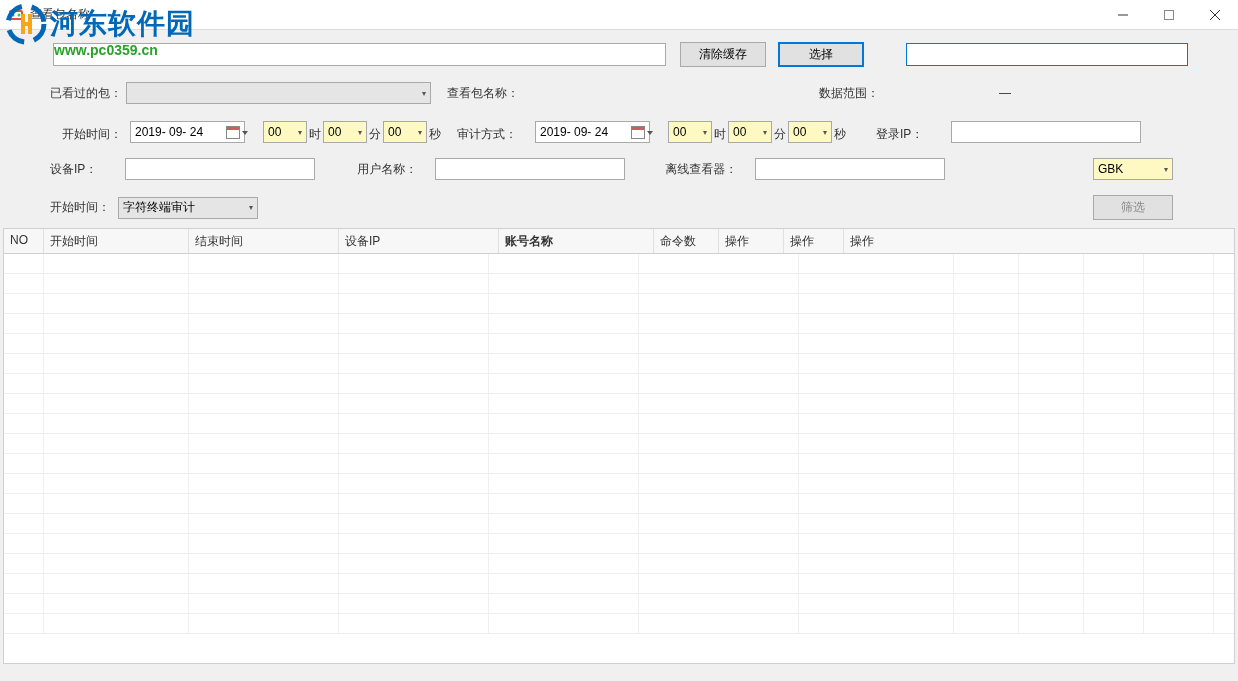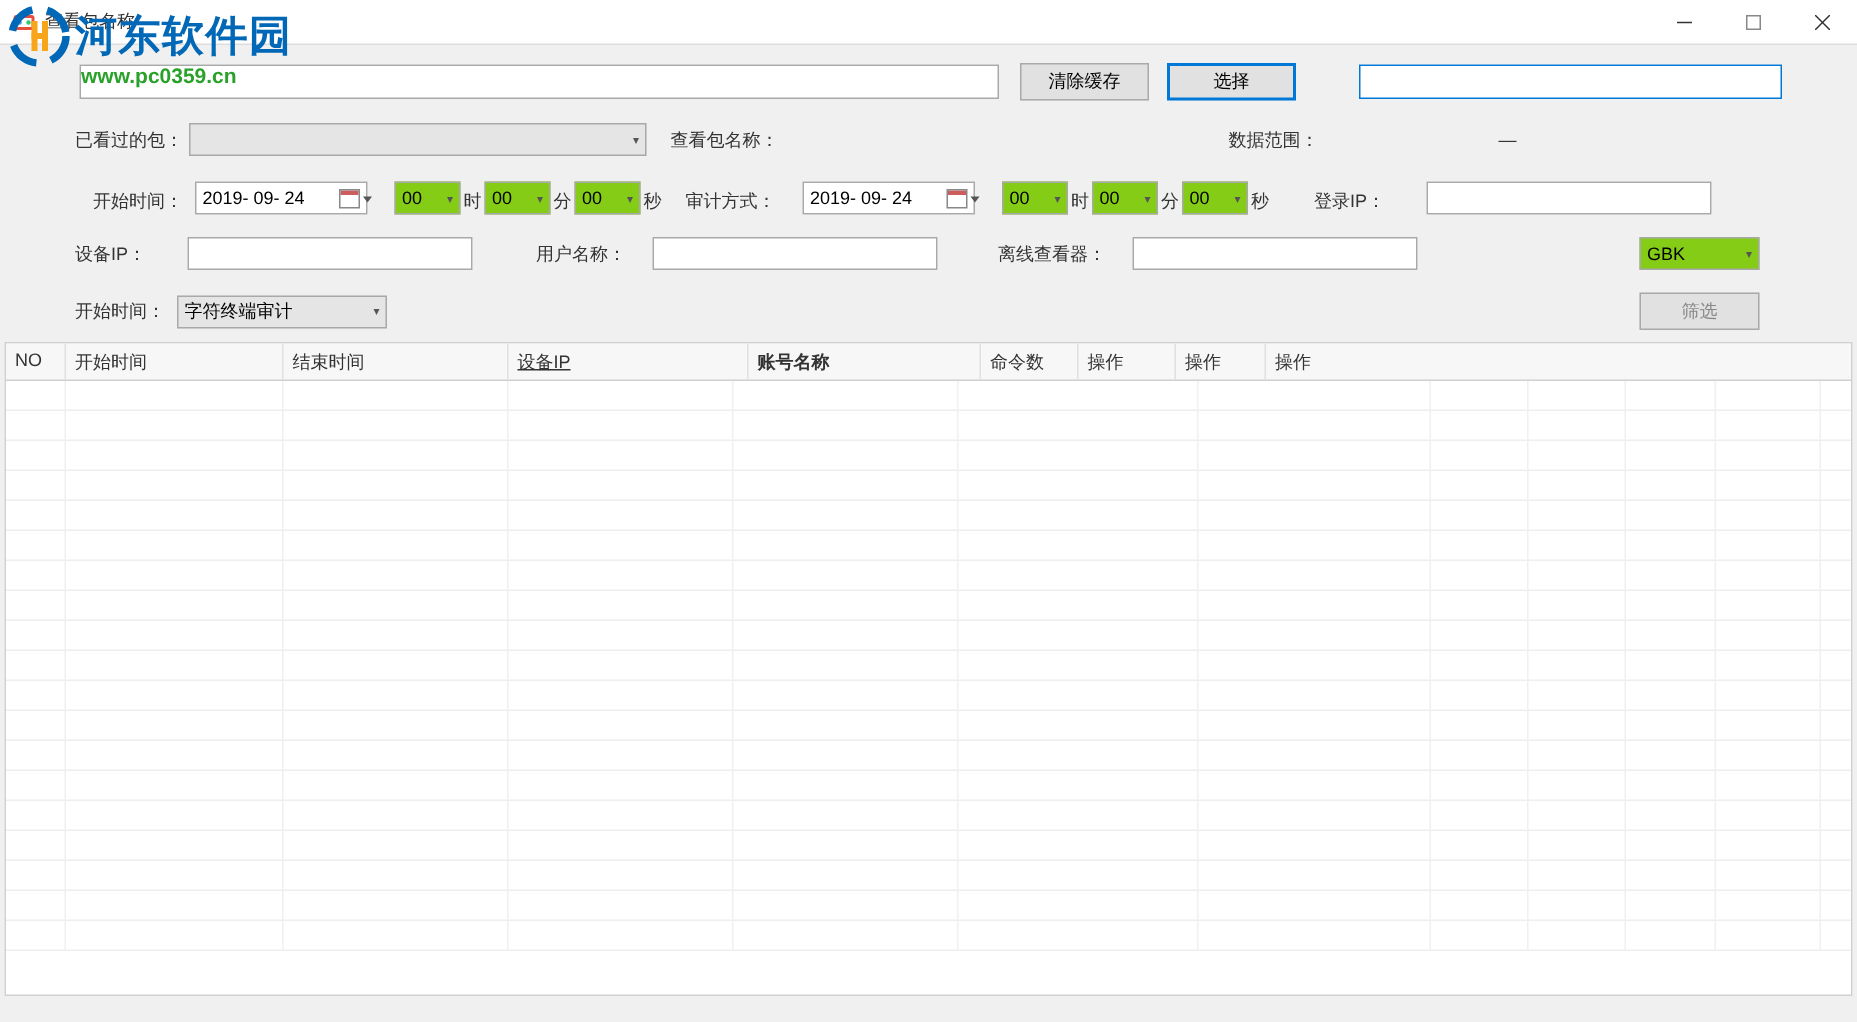--- a/index.html
+++ b/index.html
@@ -112,21 +112,21 @@
   align-items: center;
   justify-content: space-between;
   position: relative;
 }
 .combo .arrow {
   font-size: 8px;
   color: #555;
   margin-left: 3px;
 }
 
-.combo-white { background: #84cc16; }
+.combo-white { background: #fef9c3; }
 
 .date-picker {
   width: 115px;
   height: 22px;
   border: 1px solid #a9a9a9;
   background: #fff;
   display: inline-flex;
   align-items: center;
   padding: 0 4px;
   justify-content: space-between;
@@ -327,21 +327,21 @@
     <button class="btn btn-disabled" style="width:80px;margin-left:auto;margin-right:55px;">筛选</button>
   </div>
 
 </div>
 
 <div class="grid-wrap" style="margin:0 3px;">
   <div class="grid-header">
     <div class="gh" style="width:40px;">NO</div>
     <div class="gh" style="width:145px;">开始时间</div>
     <div class="gh" style="width:150px;">结束时间</div>
-    <div class="gh" style="width:160px;text-decoration:underline;">设备IP</div>
+    <div class="gh" style="width:160px;">设备IP</div>
     <div class="gh" style="width:155px;font-weight:bold;">账号名称</div>
     <div class="gh" style="width:65px;">命令数</div>
     <div class="gh" style="width:65px;">操作</div>
     <div class="gh" style="width:60px;">操作</div>
     <div class="gh" style="width:70px;border-right:none;">操作</div>
   </div>
   <div class="grid-body">
     <div class="grow">
         <div class="gc" style="width:40px;"></div>
         <div class="gc" style="width:145px;"></div>

